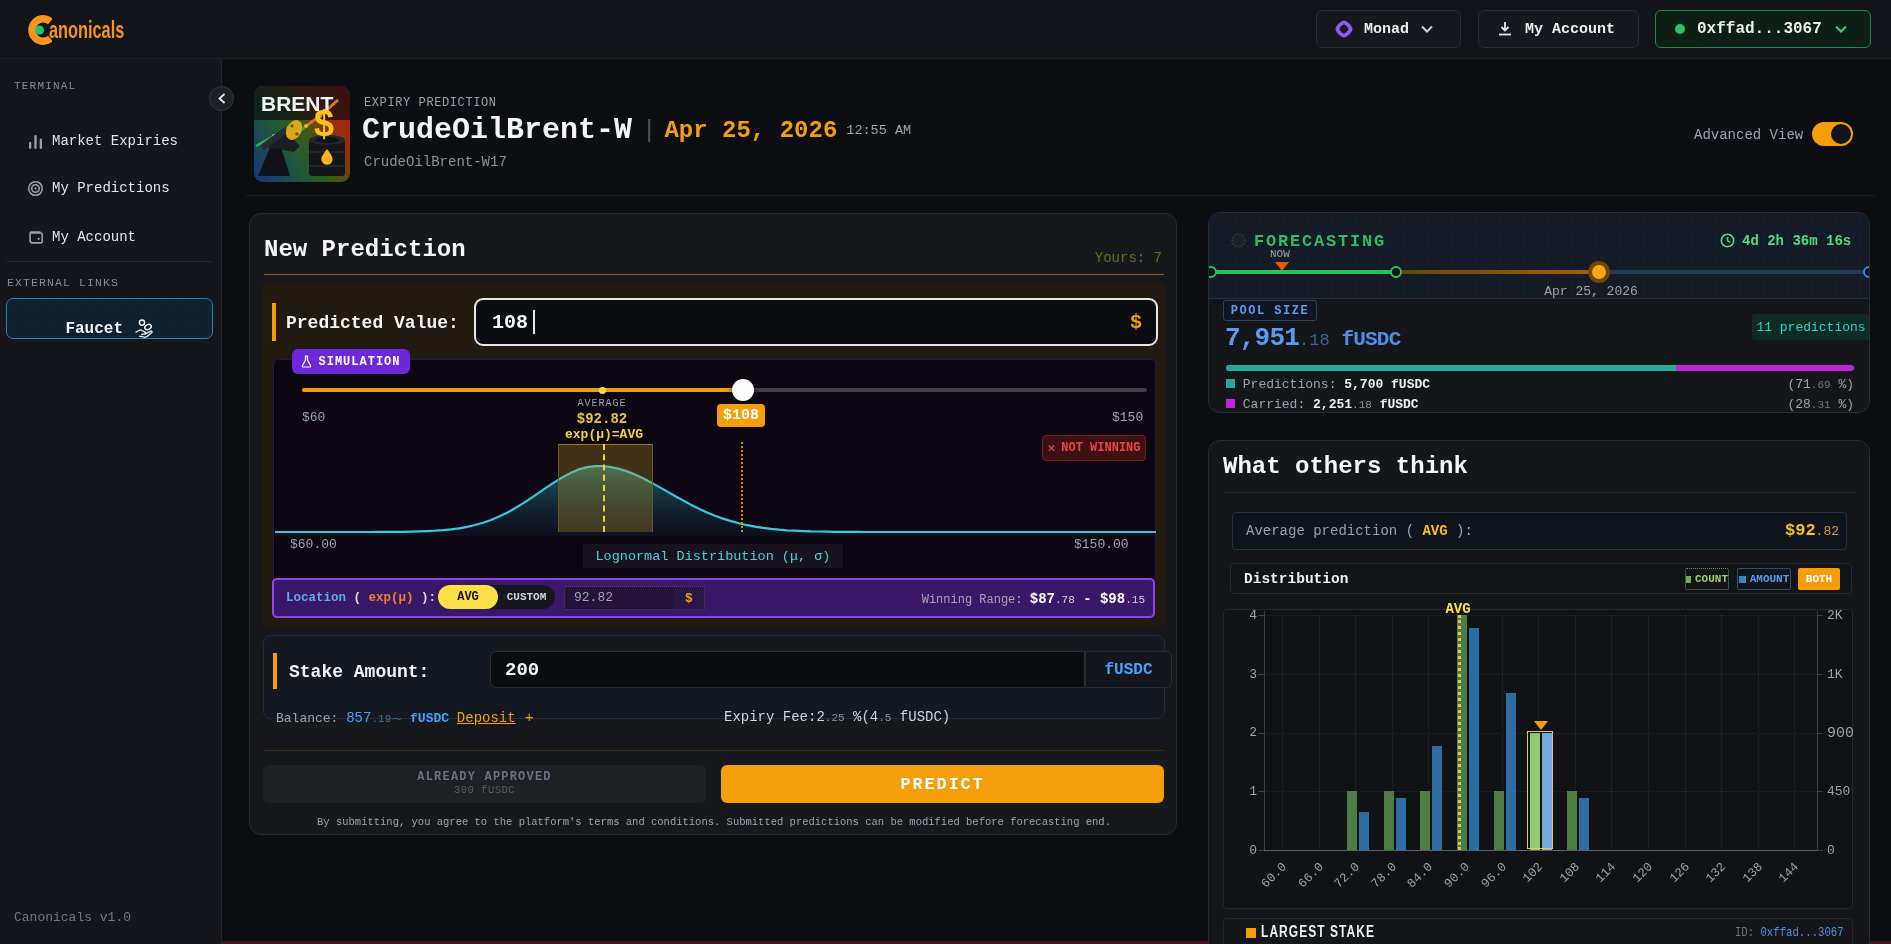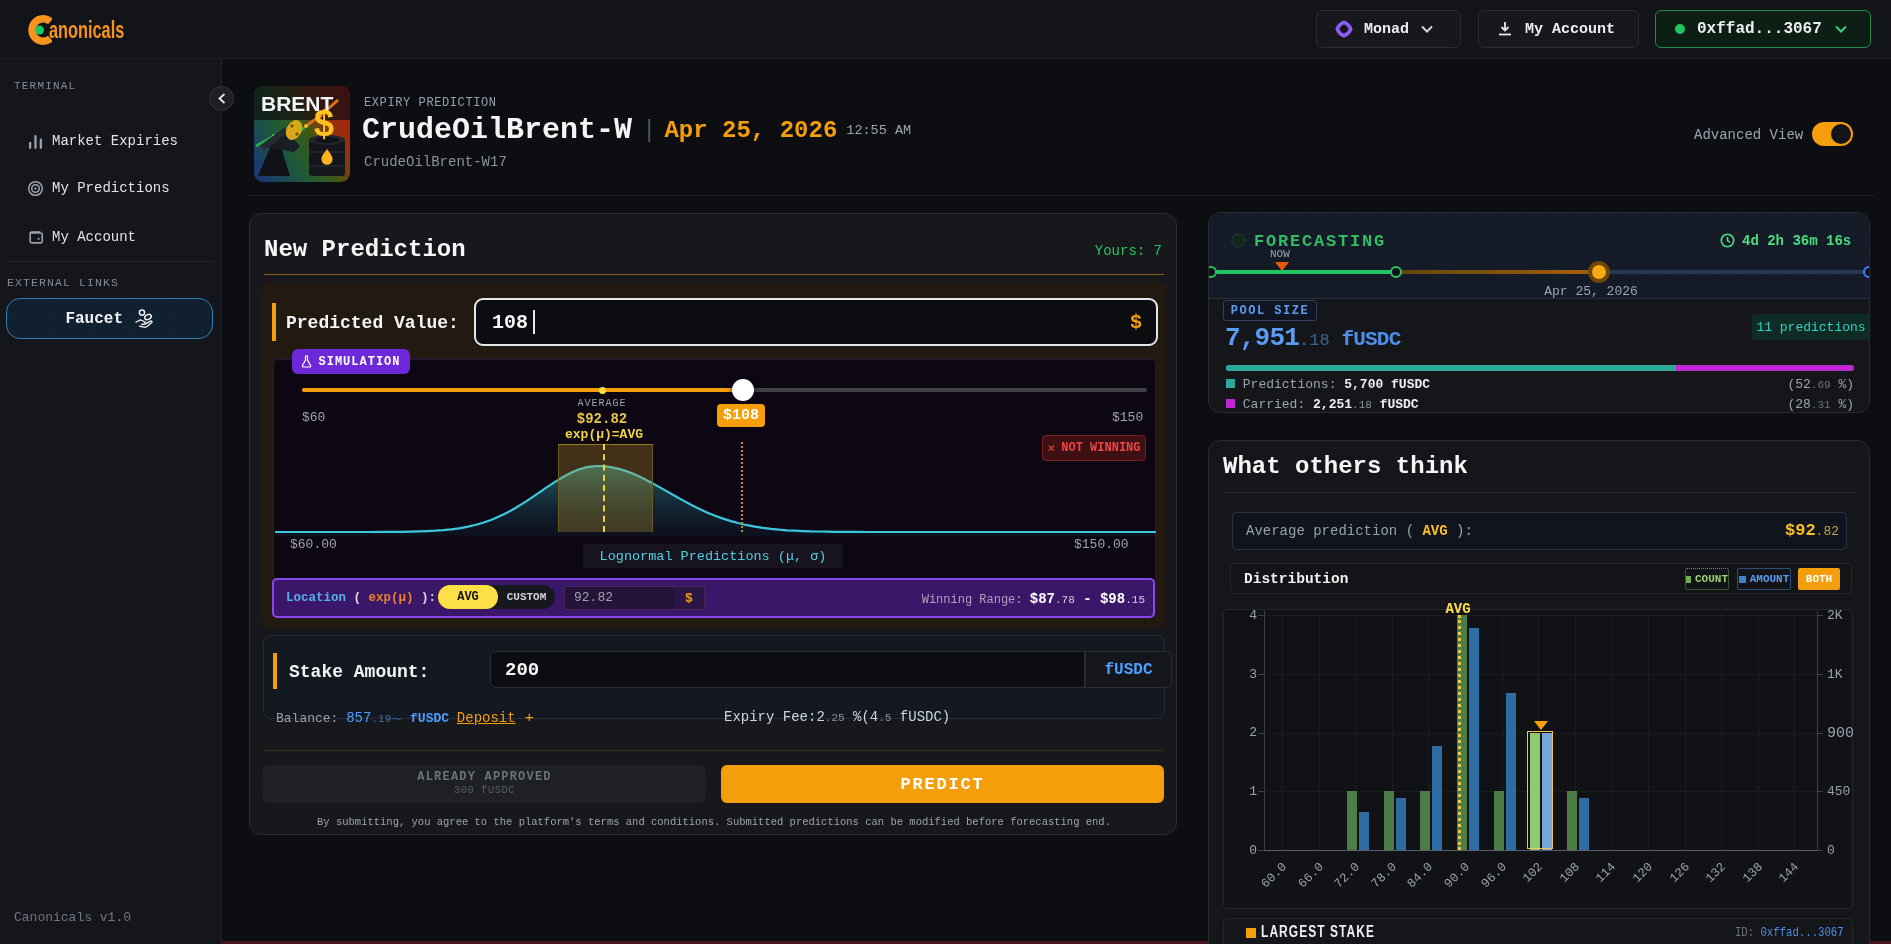--- a/index.html
+++ b/index.html
@@ -74,21 +74,21 @@
   </div>
   <div class="mitem" style="top:163px">
     <svg width="17" height="17" viewBox="0 0 19 19">
         <path d="M3.5 4.5 h12 a1.5 1.5 0 0 1 1.5 1.5 v8 a1.5 1.5 0 0 1 -1.5 1.5 h-10 a2 2 0 0 1 -2 -2 V4.5 a1.5 1.5 0 0 1 1.5 -1.2 h10" stroke="#9aa0a8" stroke-width="1.8" fill="none"></path>
         <circle cx="13" cy="11" r="1.2" fill="#9aa0a8"></circle>
       </svg>
     <span>My Account</span>
   </div>
   <div class="abs" style="left:6px;top:202px;width:207px;border-top:1px solid #24262c"></div>
   <div class="abs slabel" style="left:7px;top:217px;font-size:11.5px;letter-spacing:1.1px">EXTERNAL LINKS</div>
-  <div class="abs" style="left:6px;top:239px;width:207px;height:41px;background:#10202f;background-image:radial-gradient(#16293c 0.9px, transparent 1px);background-size:5px 5px;border:1.5px solid #2e7cb8;border-radius:14px;display:flex;align-items:center;justify-content:center;color:#f1f3f5;font-weight:bold;font-size:16px">Faucet&nbsp;
+  <div class="abs" style="left:6px;top:239px;width:207px;height:41px;background:#10202f;background-image:radial-gradient(#16293c 0.9px, transparent 1px);background-size:5px 5px;border:1.5px solid #2e7cb8;border-radius:7px;display:flex;align-items:flex-end;justify-content:center;color:#f1f3f5;font-weight:bold;font-size:16px">Faucet&nbsp;
     <svg width="21" height="19" viewBox="0 0 21 19">
         <circle cx="9" cy="3.6" r="2.6" stroke="#f1f3f5" stroke-width="1.5" fill="none"></circle>
         <ellipse cx="15" cy="8" rx="3.4" ry="2.4" transform="rotate(-28 15 8)" stroke="#f1f3f5" stroke-width="1.5" fill="none"></ellipse>
         <path d="M2.5 13.5 l3.5 -2 c1 -0.6 2 -0.6 3 0 l3 1.6 c0.8 0.5 0.6 1.7 -0.4 1.9 l-3.4 0.5 m3.8 -0.4 l5.5 -3 c1 -0.5 2 0.8 1 1.7 l-4.5 3.7 c-0.8 0.6 -1.8 0.8 -2.8 0.6 l-5.2 -1" stroke="#f1f3f5" stroke-width="1.4" fill="none"></path>
       </svg>
   </div>
   <div class="abs" style="left:14px;top:851px;font-size:13px;color:#70767f">Canonicals v1.0</div>
 </div>
 
 <div class="abs" style="left:209px;top:86px;width:25px;height:25px;border-radius:50%;background:#1d1f24;border:1px solid #33363d;z-index:5;display:flex;align-items:center;justify-content:center">
@@ -142,21 +142,21 @@
 <div class="abs" style="left:1694px;top:127px;font-size:14px;color:#9aa4b2">Advanced View</div>
 <div class="abs" style="left:1812px;top:122px;width:41px;height:24px;border-radius:12px;background:#f59e0b">
   <div class="abs" style="right:2px;top:2px;width:20px;height:20px;border-radius:50%;background:#131419"></div>
 </div>
 <div class="abs" style="left:246px;top:195px;width:1629px;border-top:1px solid #1d1e23"></div>
 
 <div class="abs" style="left:222px;top:941px;width:1669px;height:2.5px;background:#471320"></div>
 
 <div class="card" id="leftcard" style="left:249px;top:213px;width:928px;height:622px">
   <div class="abs" style="left:14px;top:22px;font-size:24px;font-weight:bold;color:#f5f6f7">New Prediction</div>
-  <div class="abs" style="right:14px;top:29px;font-size:14px;color:#22c55e">Yours: 7</div>
+  <div class="abs" style="right:14px;top:36px;font-size:14px;color:#4d7c0f">Yours: 7</div>
   <div class="abs" style="left:14px;top:60px;width:900px;border-top:1px solid #8a5a12"></div>
 
   <div class="abs" style="left:12px;top:68px;width:904px;height:346px;background:#221a11;border-radius:8px"></div>
 
   <div class="abs" style="left:22px;top:89px;width:4px;height:38px;background:#f59e0b"></div>
   <div class="abs" style="left:36px;top:99px;font-size:18px;font-weight:bold;color:#f3f4f6">Predicted Value:</div>
   <div class="abs" style="left:224px;top:84px;width:684px;height:48px;background:#0c0d10;border:2px solid #e5e7eb;border-radius:9px">
     <span class="abs" style="left:16px;top:11px;font-size:20px;font-weight:bold;color:#f3f4f6">108</span>
     <span class="abs" style="left:57px;top:10px;width:2px;height:24px;background:#e5e7eb"></span>
     <span class="abs" style="right:14px;top:11px;font-size:20px;font-weight:bold;color:#f59e0b">$</span>
@@ -197,21 +197,21 @@
 
   <div class="abs" style="left:353px;top:230px;height:88px;border-left:2px dashed #f0d53e"></div>
   <div class="abs" style="left:491px;top:228px;height:90px;border-left:2px dotted #cf8a0c"></div>
 
   <div class="abs" style="left:792px;top:221px;width:104px;height:26px;background:#3d1113;border:1px solid #7f1d1d;border-radius:4px;display:flex;align-items:center;justify-content:center">
     <span style="color:#ef4444;font-size:13px;font-weight:bold">✕</span>
     <span style="color:#ef4444;font-size:12px;font-weight:bold;margin-left:6px">NOT WINNING</span>
   </div>
   <div class="abs" style="left:40px;top:323px;font-size:13px;color:#9ca3af">$60.00</div>
   <div class="abs" style="left:824px;top:323px;font-size:13px;color:#9ca3af">$150.00</div>
-  <div class="abs" style="left:333px;top:330px;width:260px;height:24px;background:#18141f;display:flex;align-items:center;justify-content:center;font-size:13.5px;color:#4dd0e1">Lognormal Predictions (μ, σ)</div>
+  <div class="abs" style="left:333px;top:330px;width:260px;height:24px;background:#18141f;display:flex;align-items:center;justify-content:center;font-size:13.5px;color:#4dd0e1">Lognormal Distribution (μ, σ)</div>
 
   <div class="abs" style="left:22px;top:364px;width:883px;height:40px;background:#3b1769;border:2px solid #8b45ef;border-radius:5px">
     <div class="abs" style="left:12px;top:11px;font-size:12.5px;font-weight:bold"><span style="color:#56b0e8">Location</span> <span style="color:#d8dbe0">(</span> <span style="color:#e8832a">exp(μ)</span> <span style="color:#d8dbe0">):</span></div>
     <div class="abs" style="left:164px;top:5px;width:117px;height:24px;background:#17181d;border-radius:12px">
       <div class="abs" style="left:0;top:0;width:60px;height:24px;background:#fde047;border-radius:12px;display:flex;align-items:center;justify-content:center;color:#111;font-weight:bold;font-size:12px">AVG</div>
       <div class="abs" style="left:60px;top:0;width:57px;height:24px;display:flex;align-items:center;justify-content:center;color:#d1d5db;font-weight:bold;font-size:11px">CUSTOM</div>
     </div>
     <div class="abs" style="left:290px;top:6px;width:141px;height:24px;background:#261339;border:1px dotted #5a4375;border-radius:2px">
       <span class="abs" style="left:9px;top:3px;font-size:13px;color:#9ca3af">92.82</span>
       <span class="abs" style="right:0;top:0;width:30px;height:22px;background:#2a1547;color:#f59e0b;font-weight:bold;font-size:13px;display:flex;align-items:center;justify-content:center">$</span>
@@ -266,21 +266,21 @@
   <div class="abs" style="left:14px;top:87px;width:94px;height:21px;background:#101521;border:1px solid #33415c;border-radius:3px;display:flex;align-items:center;justify-content:center;font-size:12px;font-weight:bold;color:#5e9cf0;letter-spacing:1.5px">POOL SIZE</div>
   <div class="abs" style="left:16px;top:110px"><span style="font-size:26px;font-weight:bold;color:#5b9bf3;letter-spacing:-0.8px">7,951</span><span style="font-size:17px;color:#3a6399">.18</span><span style="font-size:21px;font-weight:bold;color:#4d8fe8;letter-spacing:-0.8px"> fUSDC</span></div>
   <div class="abs" style="left:543px;top:101px;width:118px;height:26px;background:#0e2b26;border-radius:4px;display:flex;align-items:center;justify-content:center;font-size:13px;color:#2dd4bf">11 predictions</div>
 
   <div class="abs" style="left:17px;top:152px;width:628px;height:6px;border-radius:3px;background:#c026d3"></div>
   <div class="abs" style="left:17px;top:152px;width:450px;height:6px;border-radius:3px 0 0 3px;background:#2aa99a"></div>
 
   <div class="abs" style="left:17px;top:164px;width:628px;font-size:13px">
     <span style="display:inline-block;width:9px;height:9px;background:#2aa99a"></span>
     <span class="g"> Predictions: </span><span class="wb">5,700 fUSDC</span>
-    <span class="abs" style="right:0;top:0"><span class="g">(52</span><span style="color:#6b7280;font-size:11px">.69</span><span class="g"> %)</span></span>
+    <span class="abs" style="right:0;top:0"><span class="g">(71</span><span style="color:#6b7280;font-size:11px">.69</span><span class="g"> %)</span></span>
   </div>
   <div class="abs" style="left:17px;top:184px;width:628px;font-size:13px">
     <span style="display:inline-block;width:9px;height:9px;background:#c026d3"></span>
     <span class="g"> Carried: </span><span class="wb">2,251</span><span style="color:#8b929e;font-size:11px">.18</span><span class="wb"> fUSDC</span>
     <span class="abs" style="right:0;top:0"><span class="g">(28</span><span style="color:#6b7280;font-size:11px">.31</span><span class="g"> %)</span></span>
   </div>
 </div>
 <div class="card" id="wcard" style="left:1208px;top:440px;width:662px;height:520px;background:#15161a;overflow:hidden">
   <div class="abs" style="left:14px;top:12px;font-size:24px;font-weight:bold;color:#f5f6f7">What others think</div>
   <div class="abs" style="left:14px;top:51px;width:634px;border-top:1px solid #26272c"></div>

